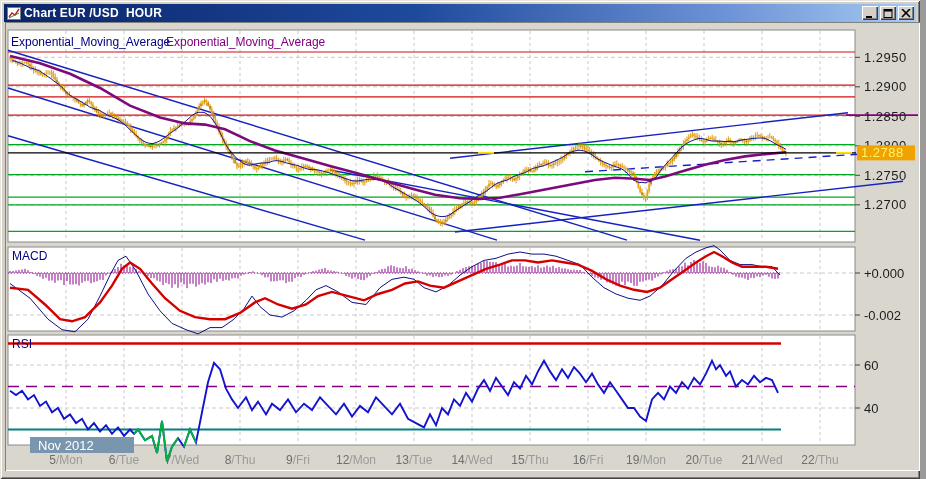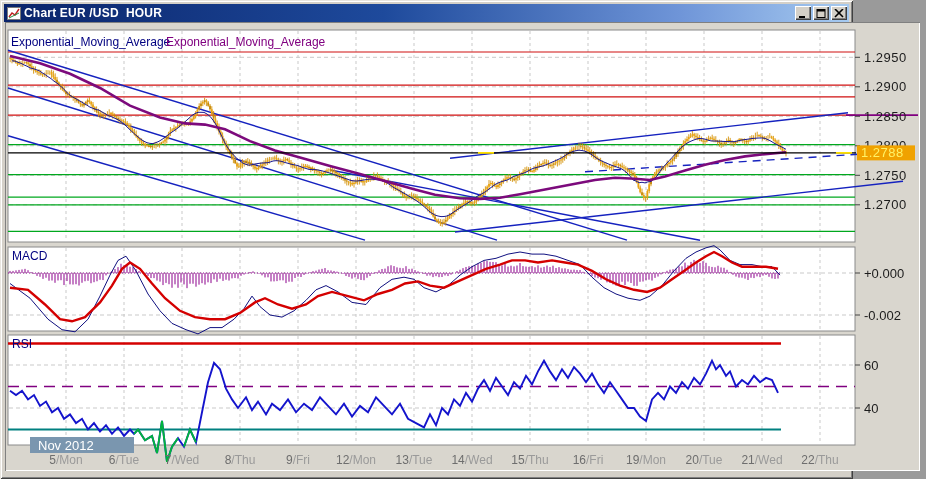--- a/index.html
+++ b/index.html
@@ -1,18 +1,18 @@
 <!DOCTYPE html>
 <html><head>
 <meta charset="utf-8">
 <style>
   html,body{margin:0;padding:0;background:#9a9a9a;}
   *{box-sizing:border-box;}
   .window{
-    position:relative;width:853px;height:479px;background:#d4d0c8;
+    position:relative;width:920px;height:479px;background:#d4d0c8;
     font-family:"Liberation Sans",sans-serif;
     box-shadow: inset 1px 1px #e8e5df, inset -1px -1px #404040, inset 2px 2px #fff, inset -2px -2px #808080;
   }
   .titlebar{
     position:absolute;left:4px;top:4px;right:4px;height:18px;
     background:linear-gradient(90deg,#0a246a 0%,#1e4a9c 45%,#6f95d8 80%,#a6caf0 100%);
     display:flex;align-items:center;padding:0 2px;
   }
   .app-icon{width:14px;height:13px;background:#fff;border:1px solid #7a7a7a;margin:0 3px 0 1px;position:relative;overflow:hidden;flex:0 0 auto;}
   .app-icon svg{display:block;}

